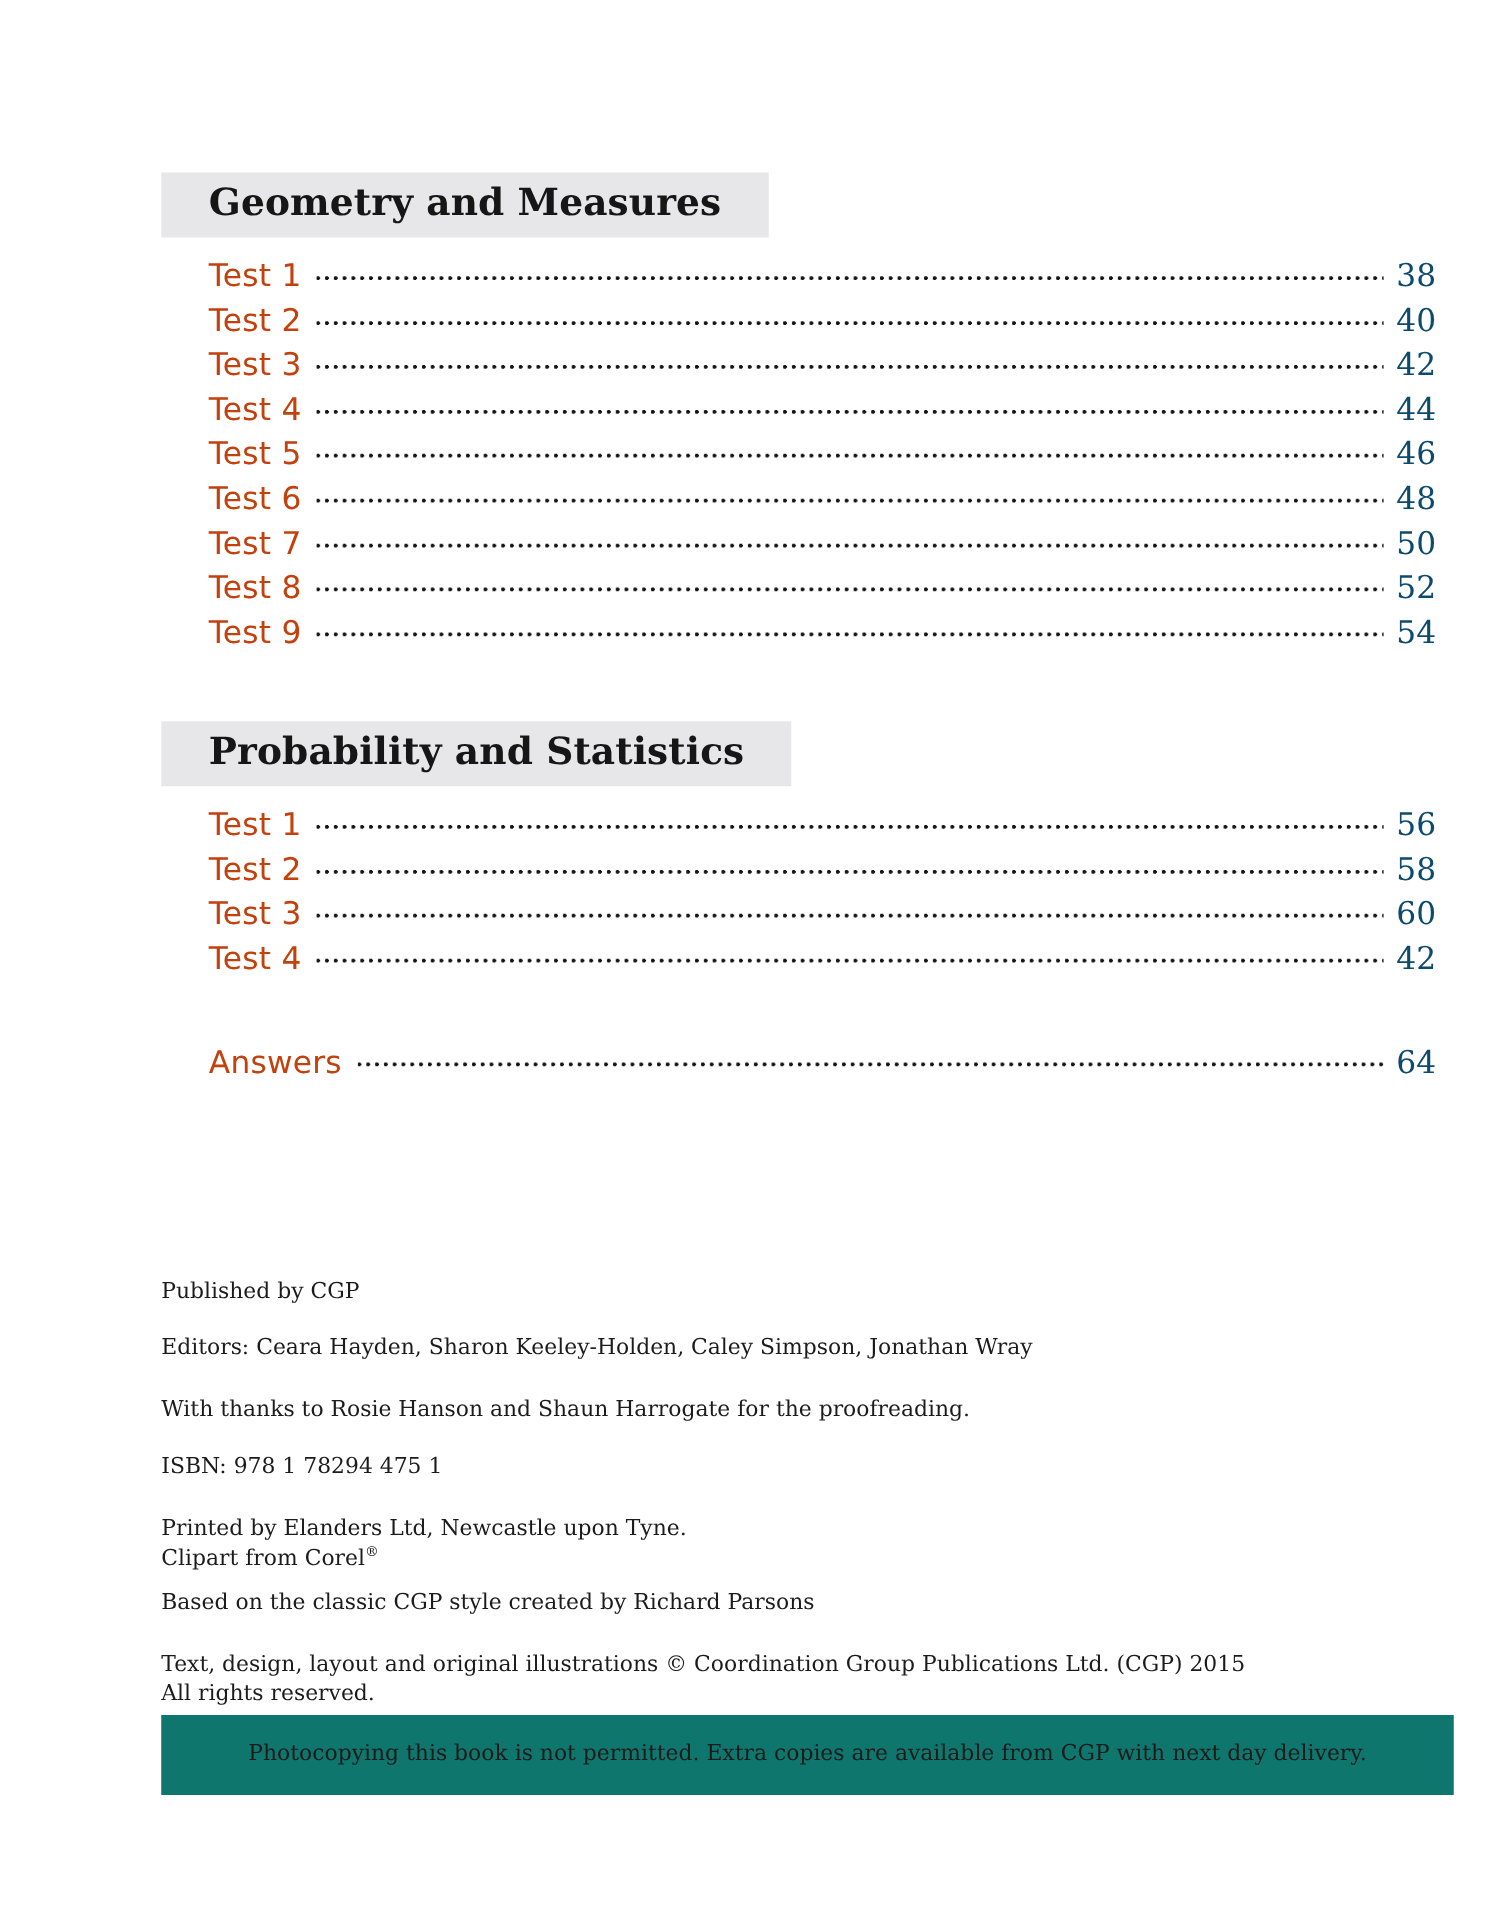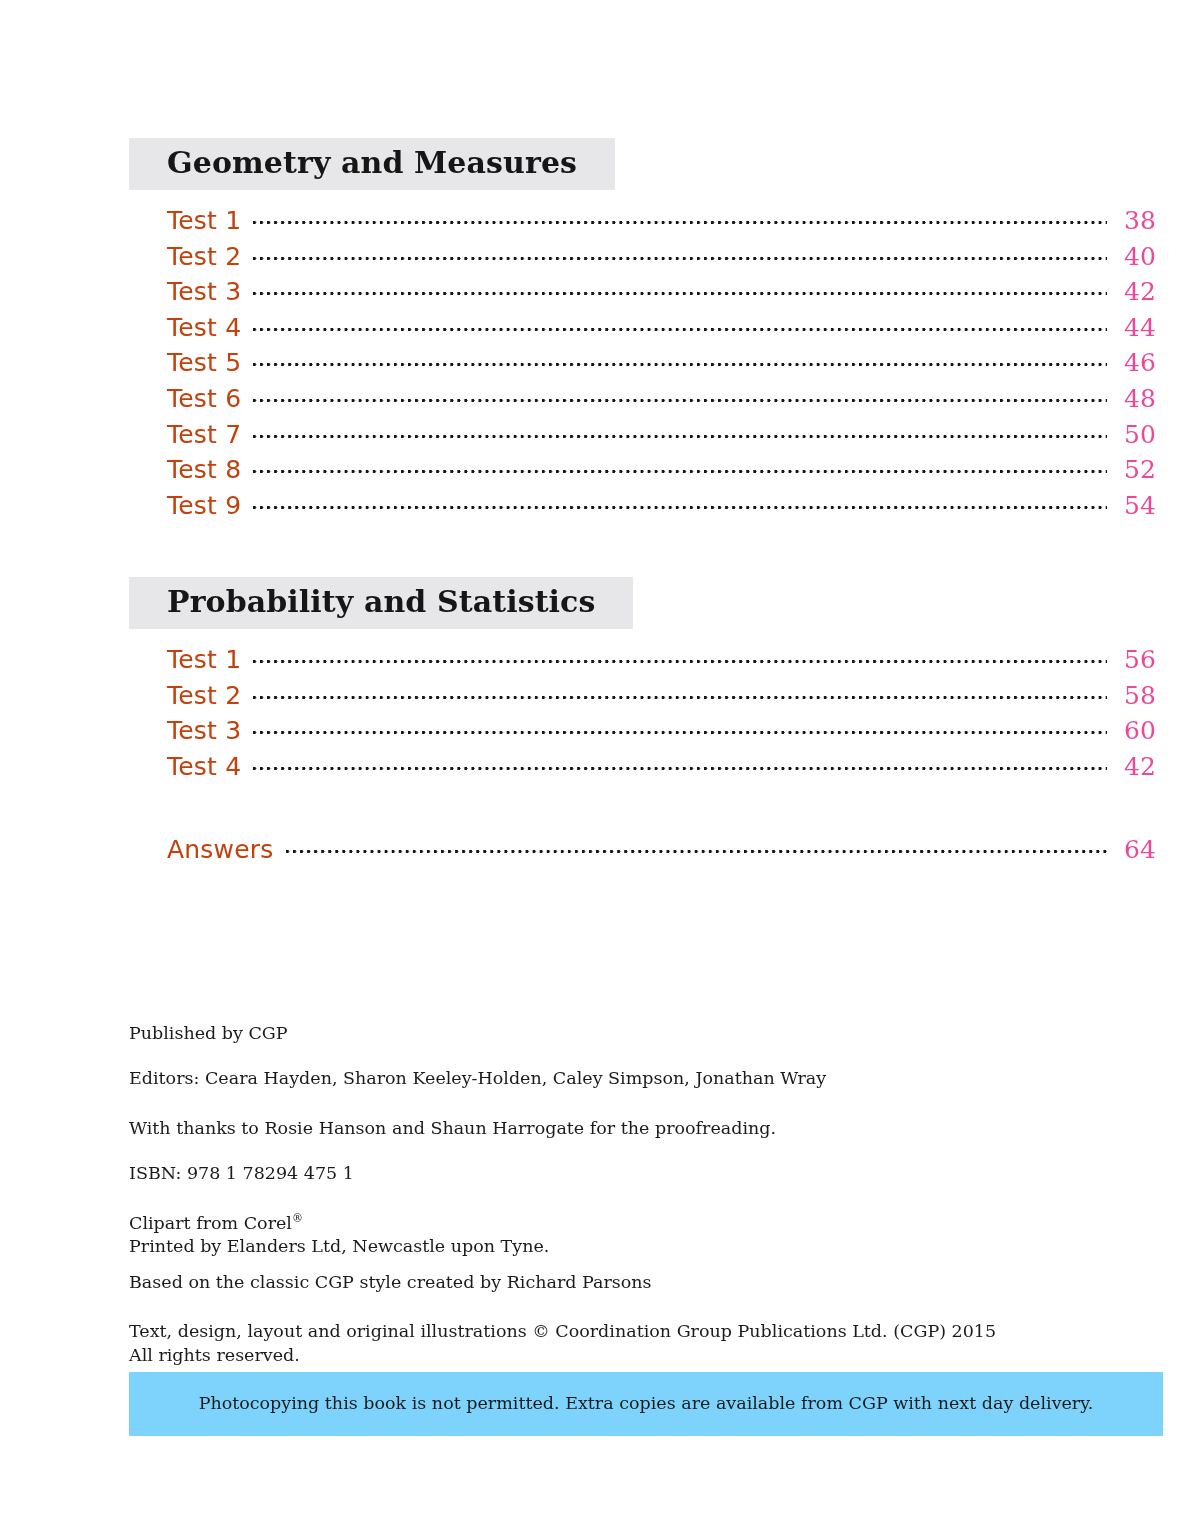--- a/index.html
+++ b/index.html
@@ -76,23 +76,23 @@
     right: 0;
     bottom: 5px;
     height: 3px;
     background-image: radial-gradient(circle at 1.5px 1.5px, #151515 1.5px, rgba(0,0,0,0) 1.7px);
     background-size: 7.05px 3px;
     background-repeat: repeat-x;
   }
   .entry-page {
     font-family: "DejaVu Serif", "Liberation Serif", serif;
     font-size: 25px;
-    color: #ec4899;
+    color: #0c4a6e;
     min-width: 46px;
-    text-align: center;
+    text-align: left;
     white-space: nowrap;
   }
 
   
   .extras .entry-label,
   .extras .entry-page {
     font-size: 25px;
   }
 
   
@@ -116,21 +116,21 @@
     vertical-align: super;
   }
 
   
   .footer-band {
     position: absolute;
     left: 93px;
     top: 1372px;
     width: 1034px;
     height: 64px;
-    background: #7dd3fc;
+    background: #0f766e;
     display: flex;
     flex-direction: column;
     align-items: center;
     justify-content: center;
     font-family: "DejaVu Serif", "Liberation Serif", serif;
     font-size: 17.5px;
     color: #1b1b1b;
     line-height: 1.45;
   }
   .footer-line { white-space: nowrap; }
@@ -232,22 +232,22 @@
 
   <div class="imprint" style="top:1022px;">
     <p>Published by CGP</p>
     <div class="gap-md"></div>
     <p>Editors:  Ceara Hayden, Sharon Keeley-Holden, Caley Simpson, Jonathan Wray</p>
     <div class="gap-lg"></div>
     <p>With thanks to Rosie Hanson and Shaun Harrogate for the proofreading.</p>
     <div class="gap-md"></div>
     <p>ISBN: 978 1 78294 475 1</p>
     <div class="gap-lg"></div>
+    <p>Printed by Elanders Ltd, Newcastle upon Tyne.</p>
     <p><span>Clipart from Corel</span><span class="sup">®</span></p>
-    <p>Printed by Elanders Ltd, Newcastle upon Tyne.</p>
     <div class="gap-sm"></div>
     <p>Based on the classic CGP style created by Richard Parsons</p>
     <div class="gap-lg"></div>
     <p>Text, design, layout and original illustrations ©  Coordination Group Publications Ltd. (CGP) 2015</p>
     <p>All rights reserved.</p>
   </div>
 
   <div class="footer-band">
     <div class="footer-line">Photocopying this book is not permitted.  Extra copies are available from CGP with next day delivery.</div>
   </div>

